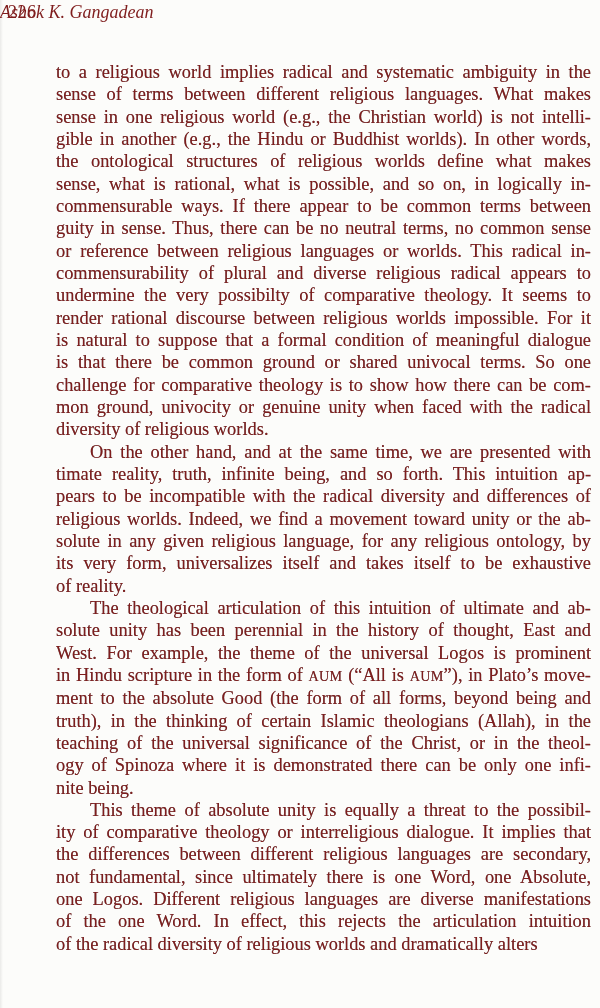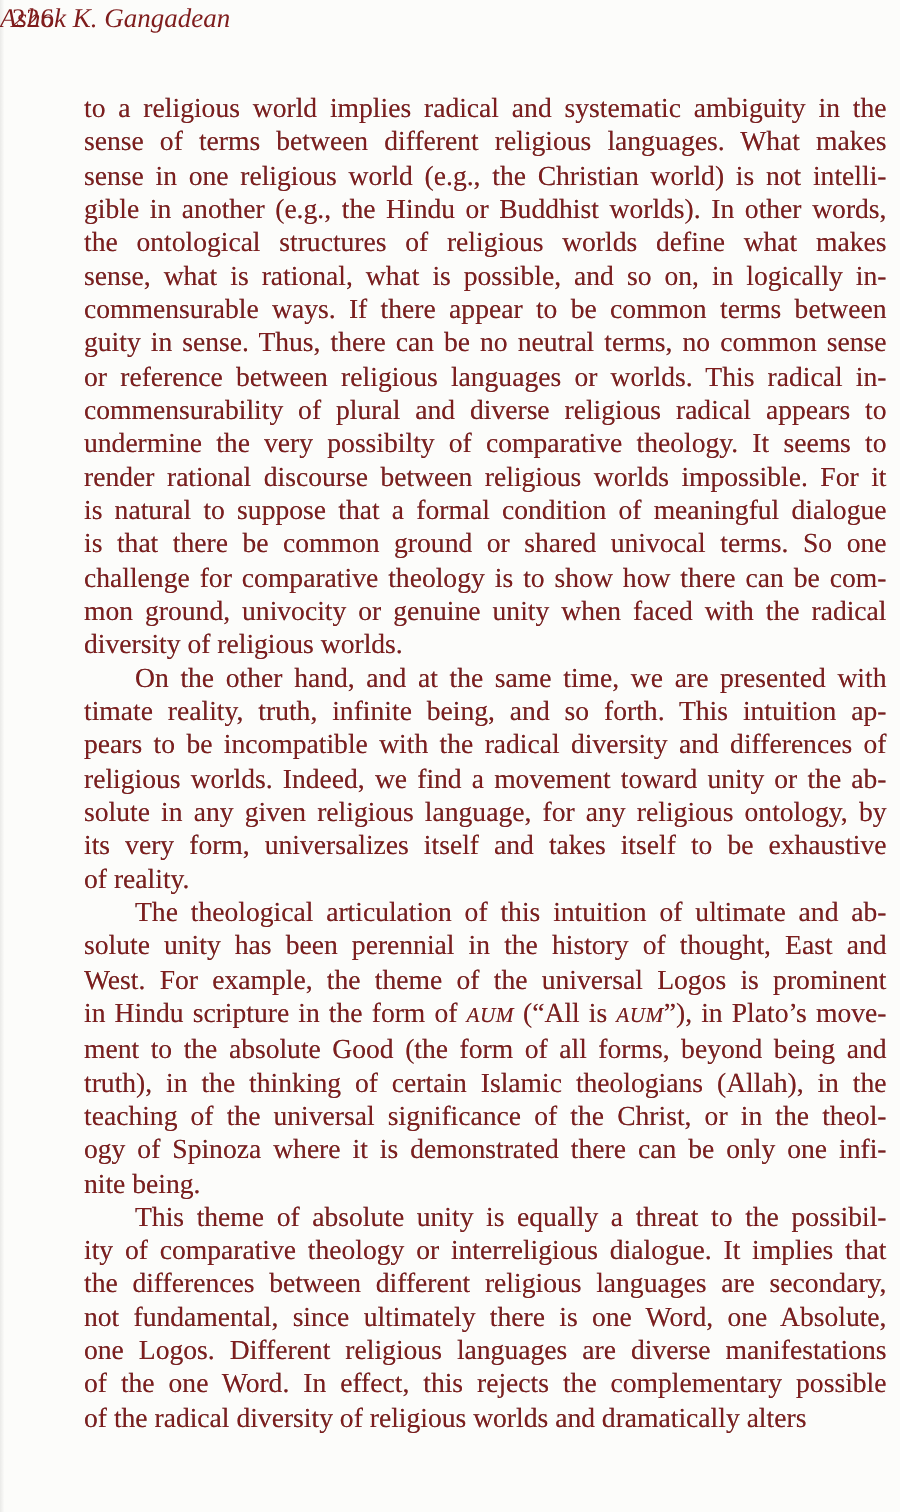--- a/index.html
+++ b/index.html
@@ -51,21 +51,21 @@
   }
   p.para { margin: 0; padding: 0; }
   .line {
     display: block;
     text-align: justify;
     text-align-last: justify;
     margin-left: 48px;
   }
   .line.last { text-align-last: left; }
   .para.indent .line.first { text-indent: 34px; }
-  .sc { font-size: 77%; letter-spacing: 0.3px; font-style: italic; }
+  .sc { font-size: 77%; letter-spacing: 0.3px; }
 </style>
 </head>
 <body>
 
 <div class="page">
   <div class="header">
     <span class="pagenum">226</span>
     <span class="running-head">Ashok K. Gangadean</span>
   </div>
   <div class="bodytext">
@@ -107,17 +107,17 @@
         <span class="line">teaching of the universal significance of the Christ, or in the theol-</span>
         <span class="line">ogy of Spinoza where it is demonstrated there can be only one infi-</span>
         <span class="line last">nite being.</span>
       </p>
     <p class="para indent">
         <span class="line first">This theme of absolute unity is equally a threat to the possibil-</span>
         <span class="line">ity of comparative theology or interreligious dialogue. It implies that</span>
         <span class="line">the differences between different religious languages are secondary,</span>
         <span class="line">not fundamental, since ultimately there is one Word, one Absolute,</span>
         <span class="line">one Logos. Different religious languages are diverse manifestations</span>
-        <span class="line">of the one Word. In effect, this rejects the complementary possible</span>
+        <span class="line">of the one Word. In effect, this rejects the articulation intuition</span>
         <span class="line last">of the radical diversity of religious worlds and dramatically alters</span>
       </p>
   </div>
 </div>
 
 </body></html>

